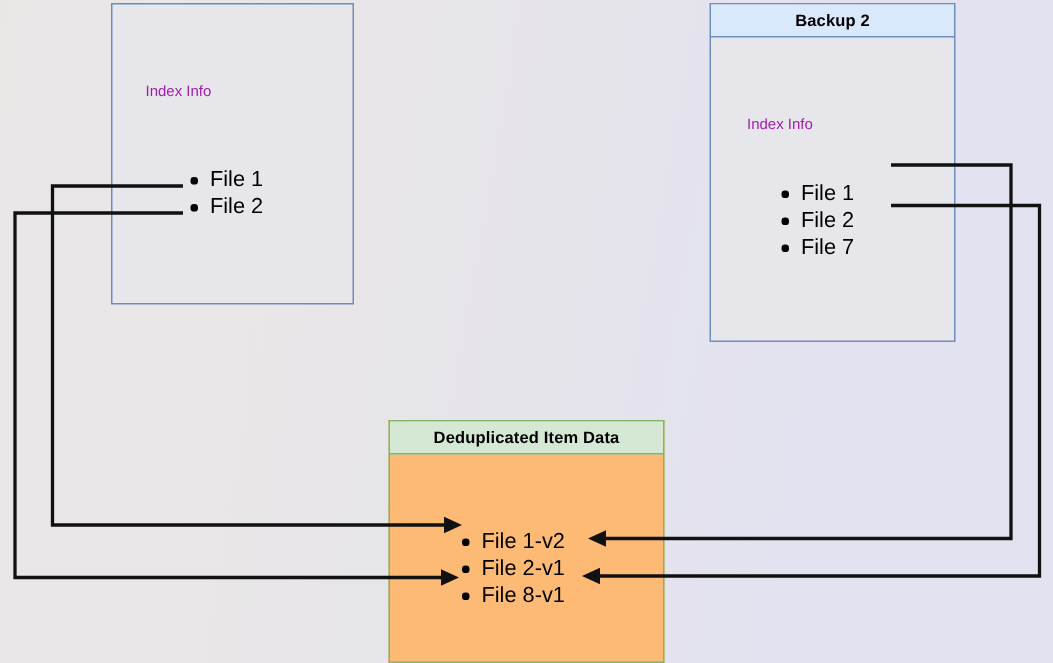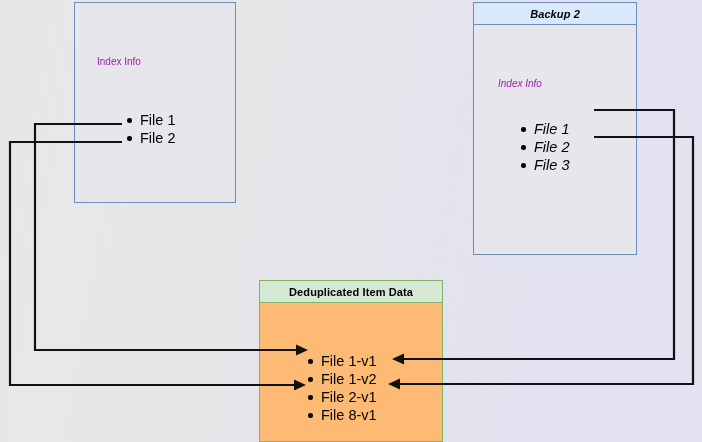--- a/index.html
+++ b/index.html
@@ -120,37 +120,36 @@
   <div class="box backup" style="left:74px; top:2px; width:162px; height:201px;">
     <div class="box-body">
       <div class="index-label" style="left:22px; top:53px;">Index Info</div>
       <ul class="bullet-list" style="left:50px; top:108px;">
         <li>File 1</li>
         <li>File 2</li>
       </ul>
     </div>
   </div>
 
-  <div class="box backup" style="left:473px; top:2px; width:164px; height:253px;font-style:italic;">
+  <div class="box backup" style="left:473px; top:2px; width:164px; height:226px;">
     <div class="box-header">Backup 2</div>
     <div class="box-body">
       <div class="index-label" style="left:24px; top:53px;">Index Info</div>
       <ul class="bullet-list" style="left:45px; top:95px;">
         <li>File 1</li>
         <li>File 2</li>
-        <li>File 3</li>
+        <li>File 7</li>
       </ul>
     </div>
   </div>
 
   <div class="box dedup" style="left:259px; top:280px; width:184px; height:162px;">
     <div class="box-header">Deduplicated Item Data</div>
     <div class="box-body">
       <ul class="bullet-list" style="left:46px; top:49px; line-height:18.5px;">
-        <li>File 1-v1</li>
         <li>File 1-v2</li>
         <li>File 2-v1</li>
         <li>File 8-v1</li>
       </ul>
     </div>
   </div>
 
   <svg class="wires" viewBox="0 0 702 442">
 
     <g>

